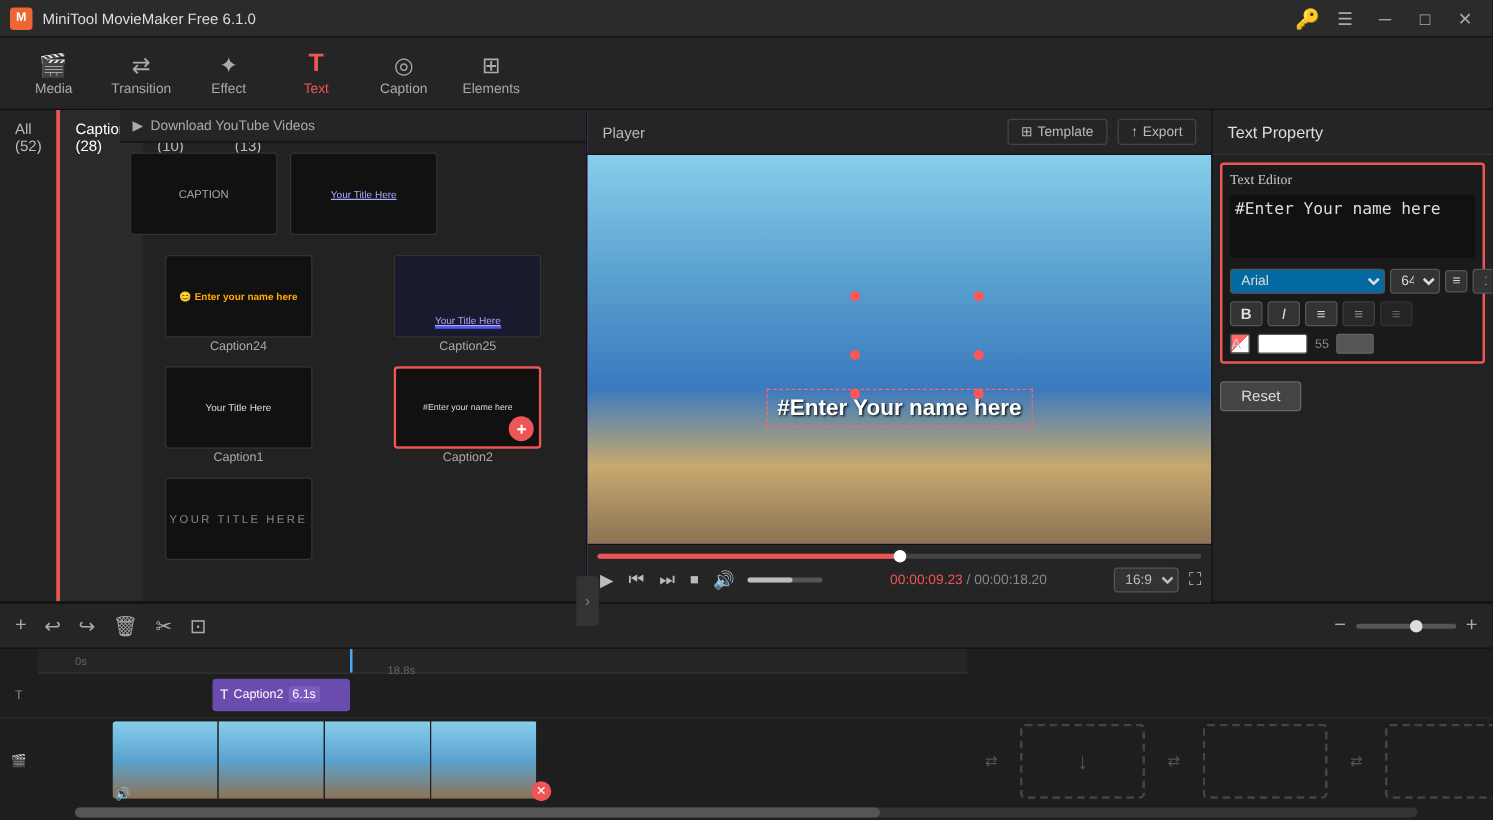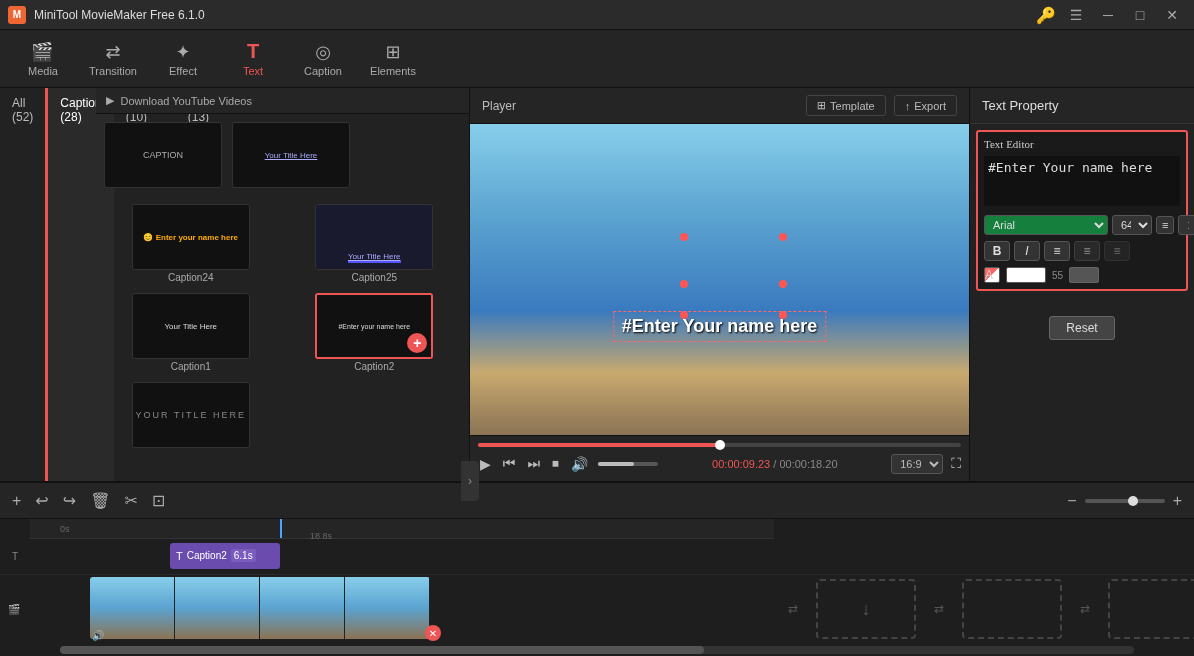--- a/index.html
+++ b/index.html
@@ -71,34 +71,34 @@
     .fullscreen-btn { background: transparent; border: none; color: #bbb; cursor: pointer; font-size: 14px; }
 
     
     #right-panel { width: 225px; background: #222; border-left: 1px solid #111; display: flex; flex-direction: column; }
     #right-header { height: 36px; display: flex; align-items: center; padding: 0 12px; background: #252525; border-bottom: 1px solid #333; }
     #right-header .panel-title { color: #ddd; font-size: 13px; font-weight: 500; }
     .text-editor-section { border: 2px solid #e55; margin: 6px; border-radius: 3px; padding: 6px; background: #1a1a1a; }
     .text-editor-label { color: #ccc; font-size: 11px; margin-bottom: 6px; font-family: Liberation Serif, serif; }
     .text-editor-textarea { width: 100%; height: 50px; background: #111; border: none; color: #ddd; font-size: 13px; resize: none; outline: none; padding: 4px; }
     .font-row { display: flex; align-items: center; gap: 4px; margin-top: 6px; }
-    .font-select { background: #15803d; border: 1px solid #555; color: #ddd; border-radius: 3px; padding: 2px 4px; font-size: 11px; flex: 1; cursor: pointer; }
+    .font-select { background: #0369a1; border: 1px solid #555; color: #ddd; border-radius: 3px; padding: 2px 4px; font-size: 11px; flex: 1; cursor: pointer; }
     .font-size-select { background: #333; border: 1px solid #555; color: #ddd; border-radius: 3px; padding: 2px 4px; font-size: 11px; width: 40px; cursor: pointer; }
     .line-height-btn { background: #333; border: 1px solid #555; color: #ddd; border-radius: 3px; padding: 2px 5px; font-size: 11px; cursor: pointer; width: 28px; display: flex; align-items: center; justify-content: center; }
     .num-select { background: #333; border: 1px solid #555; color: #ddd; border-radius: 3px; padding: 2px 4px; font-size: 11px; width: 32px; cursor: pointer; }
     .format-row { display: flex; align-items: center; gap: 4px; margin-top: 6px; }
     .fmt-btn { background: #333; border: 1px solid #555; color: #ddd; border-radius: 3px; padding: 2px 6px; font-size: 12px; cursor: pointer; min-width: 26px; text-align: center; }
     .fmt-btn.bold { font-weight: bold; }
     .fmt-btn.italic { font-style: italic; }
     .color-row { display: flex; align-items: center; gap: 6px; margin-top: 6px; }
     .color-label { width: 16px; height: 16px; background: linear-gradient(135deg, #f66 50%, #fff 50%); border-radius: 2px; cursor: pointer; border: 1px solid #555; }
     .color-swatch { width: 40px; height: 16px; background: #fff; border-radius: 2px; cursor: pointer; border: 1px solid #555; }
     .color-swatch2 { width: 30px; height: 16px; background: #555; border-radius: 2px; cursor: pointer; border: 1px solid #666; }
     .color-num { color: #888; font-size: 10px; }
-    .reset-row { display: flex; justify-content: center; margin-top: 19px; padding: 0 6px; }
+    .reset-row { display: flex; justify-content: flex-start; margin-top: 8px; padding: 0 6px; }
     .reset-btn { background: #444; border: 1px solid #666; color: #ddd; border-radius: 3px; padding: 4px 16px; cursor: pointer; font-size: 12px; }
     .collapse-arrow { position: absolute; right: -10px; top: 50%; transform: translateY(-50%); width: 18px; height: 40px; background: #333; border-radius: 0 4px 4px 0; display: flex; align-items: center; justify-content: center; cursor: pointer; color: #888; z-index: 10; }
 
     
     #timeline { height: 175px; background: #1e1e1e; border-top: 2px solid #111; display: flex; flex-direction: column; }
     #timeline-toolbar { height: 36px; background: #252525; display: flex; align-items: center; padding: 0 8px; gap: 10px; border-bottom: 1px solid #111; justify-content: space-between; }
     .tl-btn { background: transparent; border: none; color: #aaa; cursor: pointer; font-size: 16px; padding: 2px 4px; }
     .tl-zoom { display: flex; align-items: center; gap: 4px; }
     .zoom-bar { width: 80px; height: 4px; background: #555; border-radius: 2px; position: relative; }
     .zoom-thumb { position: absolute; top: 50%; left: 60%; transform: translate(-50%, -50%); width: 10px; height: 10px; background: #ddd; border-radius: 50%; }

